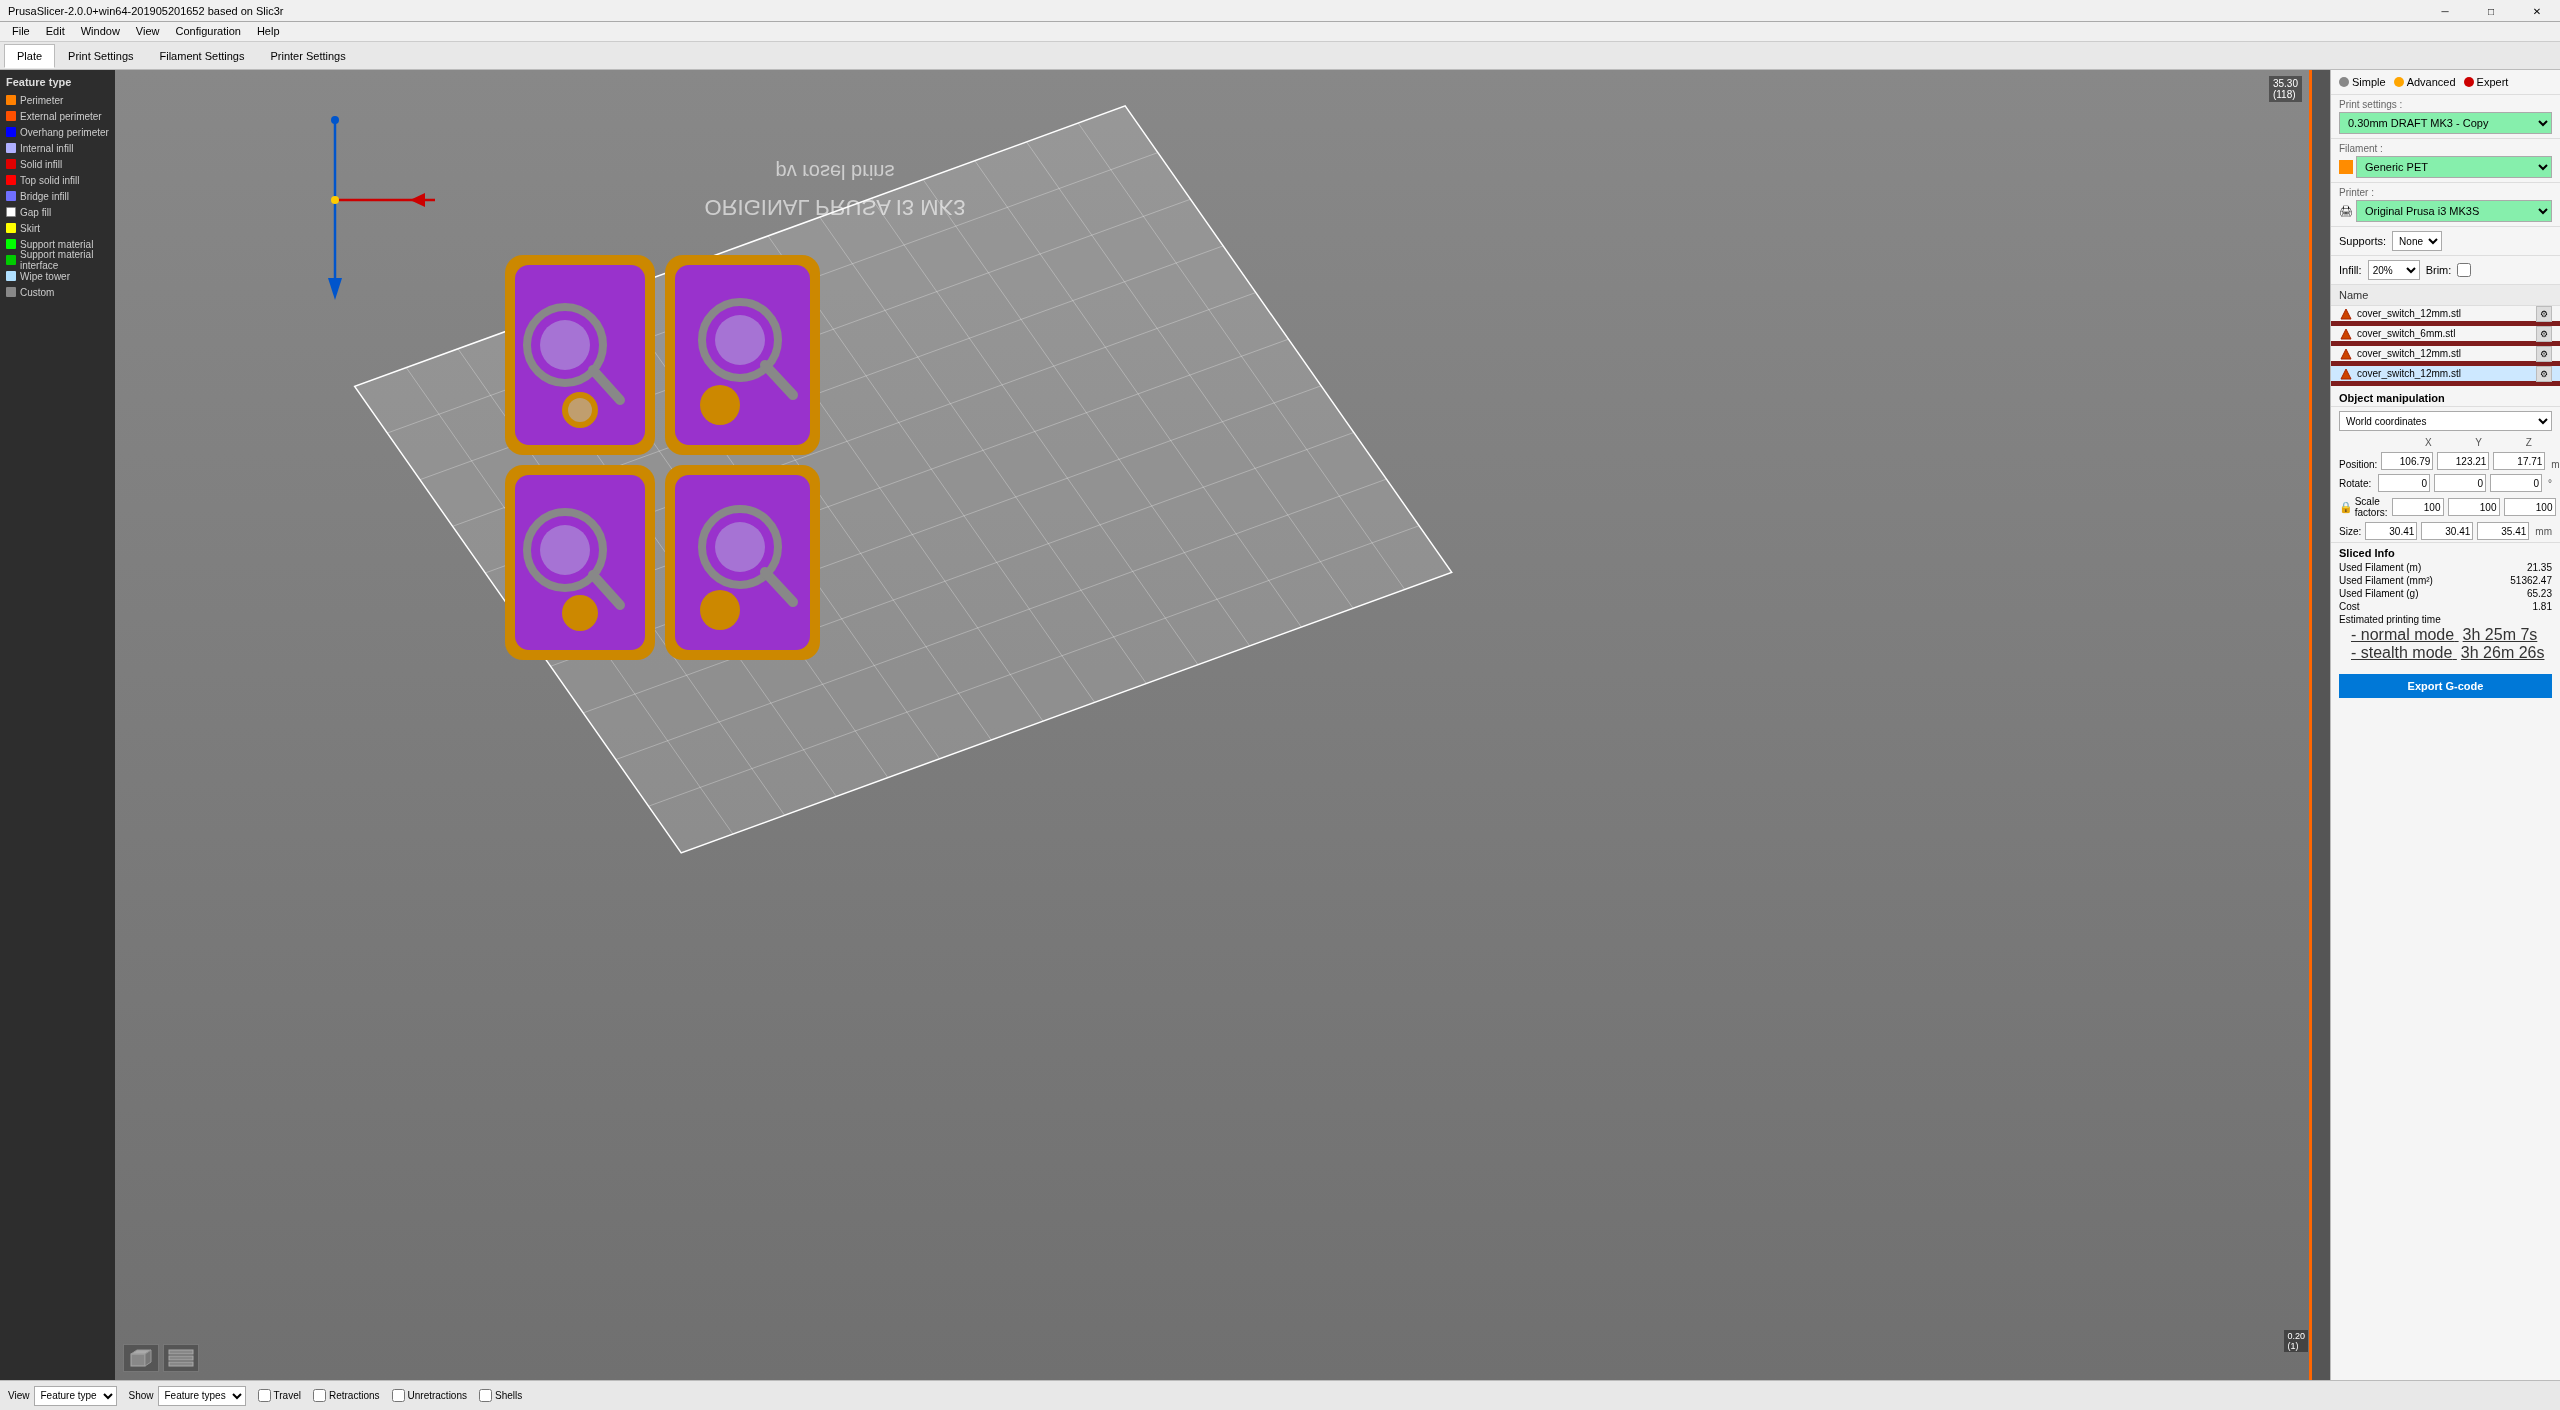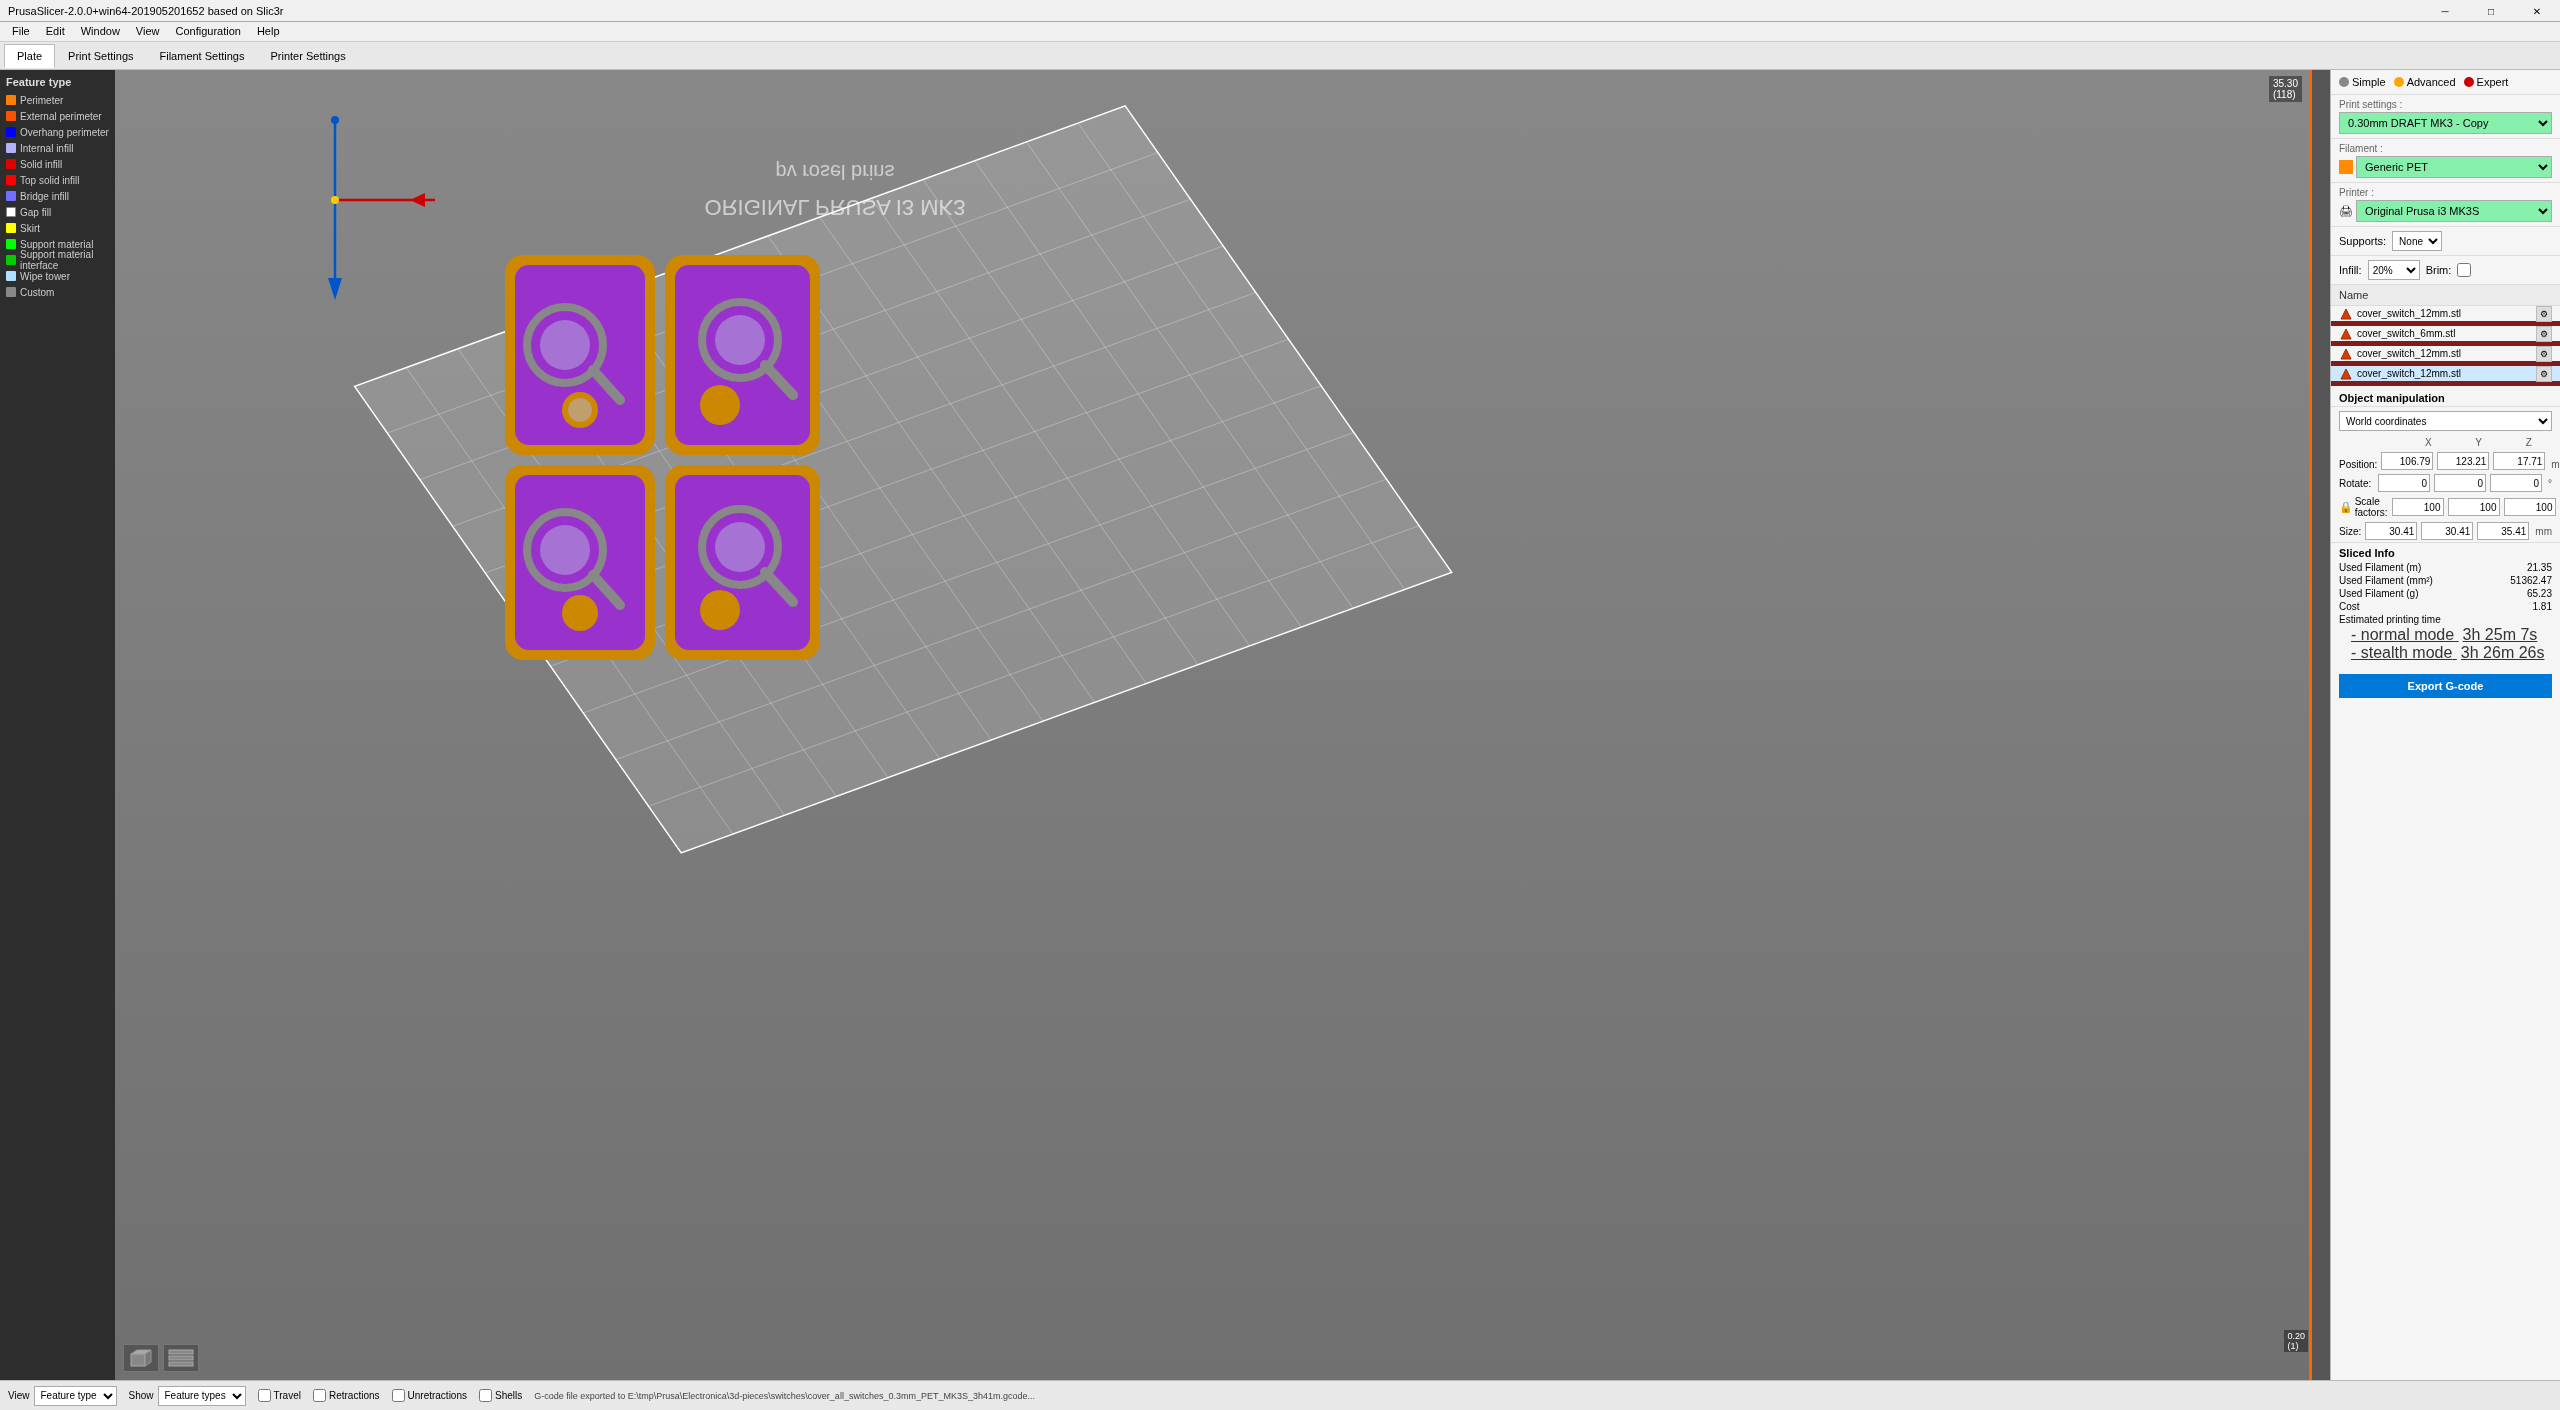--- a/index.html
+++ b/index.html
@@ -892,14 +892,13 @@
     <span>Retractions</span>
   </div>
   <div class="status-checkbox">
     <input type="checkbox" style="">
     <span>Unretractions</span>
   </div>
   <div class="status-checkbox">
     <input type="checkbox" style="">
     <span>Shells</span>
   </div>
-  <div style="flex:1;font-size:9px;color:#444;overflow:hidden;text-overflow:ellipsis;white-space:nowrap;">G-code file exported to E:\tmp\Prusa\Electronica\3d-pieces\switches\cover_all_switches_0.3mm_PET_MK3S_3h41m.gcode...</div>
 </div>
 
 </body></html>

